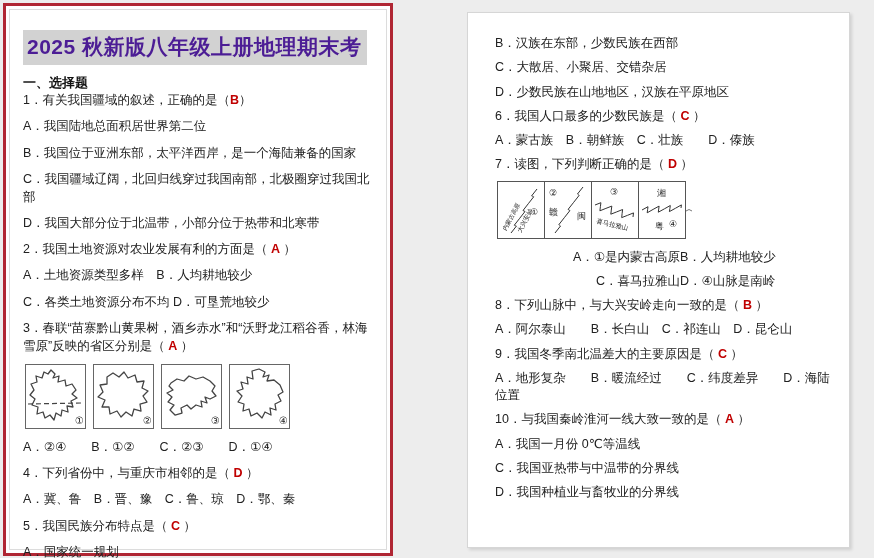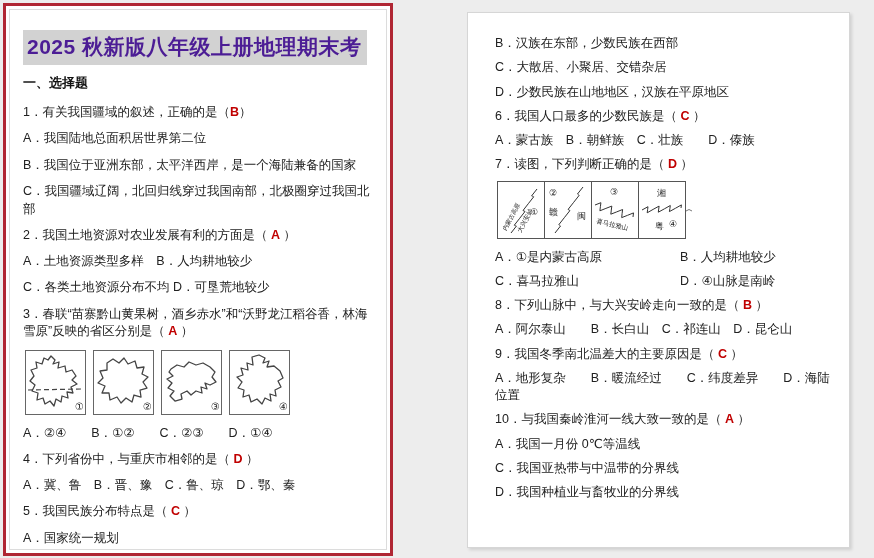--- a/index.html
+++ b/index.html
@@ -37,49 +37,49 @@
     font-size: 21px;
     font-weight: bold;
     padding: 3px 5px 4px 4px;
     margin-bottom: 9px;
     letter-spacing: 0.5px;
     white-space: nowrap;
   }
   .section-heading {
     font-size: 13px;
     font-weight: bold;
-    margin-bottom: 12px;
     color: #111;
   }
   .line {
     font-size: 12.5px;
     line-height: 1.42;
     margin-bottom: 8.5px;
     color: #212121;
   }
   #right-page .line { margin-bottom: 7px; line-height: 1.38; }
   .answer-letter { color: #c00000; font-weight: bold; }
-  .opt2 { display: flex; }
+  .opt2 { display: flex; text-align: right; }
   .opt2 .col-left { width: 185px; }
   .figure { margin: 2px 0 10px 2px; }
   .figure svg { display: block; }
 </style>
 </head>
 <body>
 
 <div class="page" id="left-page">
   <div id="left-inner"></div>
   <div class="content">
     <div class="exam-title">2025 秋新版八年级上册地理期末考</div>
     <div class="section-heading">一、选择题</div>
     <div id="left-blocks">
         <div class="line"><span>1．有关我国疆域的叙述，正确的是（</span><span class="answer-letter">B</span><span>）</span></div>
         <div class="line">A．我国陆地总面积居世界第二位</div>
         <div class="line">B．我国位于亚洲东部，太平洋西岸，是一个海陆兼备的国家</div>
         <div class="line">C．我国疆域辽阔，北回归线穿过我国南部，北极圈穿过我国北部</div>
+        <div class="line">D．我国大部分位于北温带，小部分位于热带和北寒带</div>
         <div class="line"><span>2．我国土地资源对农业发展有利的方面是（ </span><span class="answer-letter">A</span><span> ）</span></div>
         <div class="line">A．土地资源类型多样　B．人均耕地较少</div>
         <div class="line">C．各类土地资源分布不均 D．可垦荒地较少</div>
         <div class="line"><span>3．春联“苗寨黔山黄果树，酒乡赤水”和“沃野龙江稻谷香，林海雪原”反映的省区分别是（ </span><span class="answer-letter">A</span><span> ）</span></div>
         <div class="figure">
     <svg width="272" height="65" viewBox="0 0 272 65">
             <g>
       <rect x="0.5" y="0.5" width="60" height="64" fill="#fff" stroke="#666" stroke-width="1"></rect>
       <path transform="translate(0,1)" d="M26,5 30,9 28,13 34,11 33,17 40,15 41,21 47,19 51,25 47,29 52,33 46,36 48,42 42,41 43,47 37,45 36,51 31,48 29,55 25,50 20,53 18,47 12,49 13,42 7,40 10,34 5,30 9,25 6,19 12,17 11,11 17,13 19,7 23,9 Z" fill="none" stroke="#444" stroke-width="1.3" stroke-linejoin="round"></path>
       <line x1="3" y1="40" x2="57" y2="39" stroke="#444" stroke-width="1.2" stroke-dasharray="5,3"></line>

